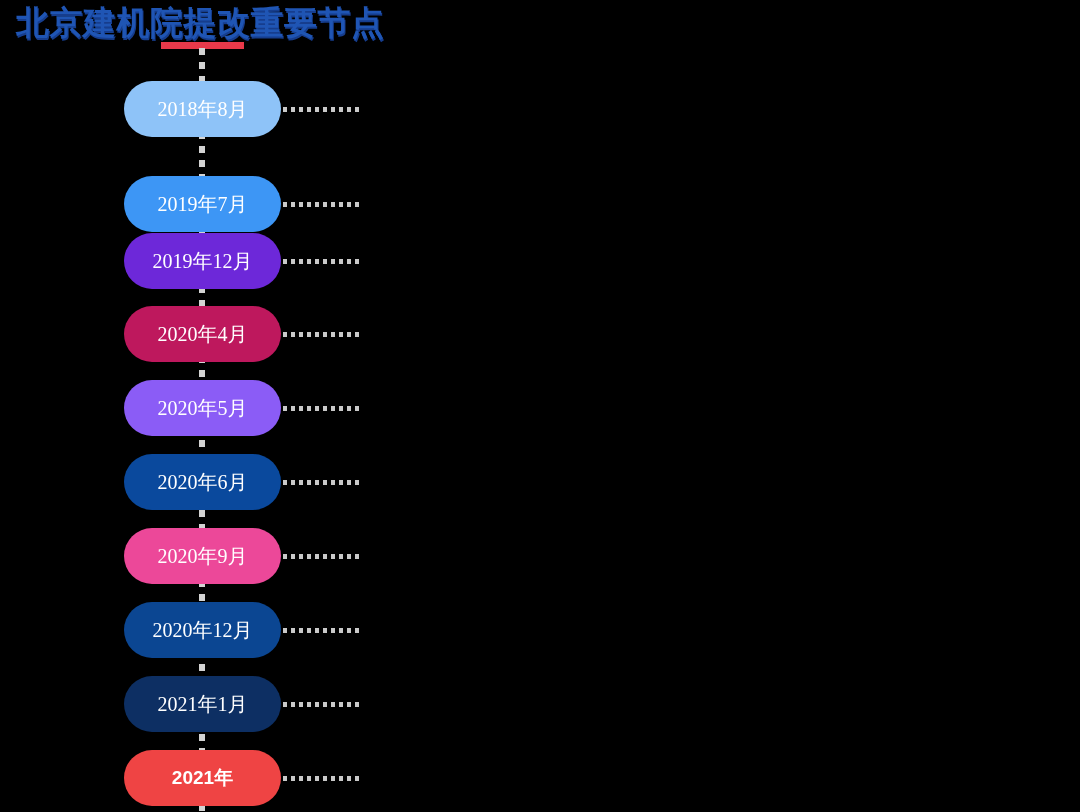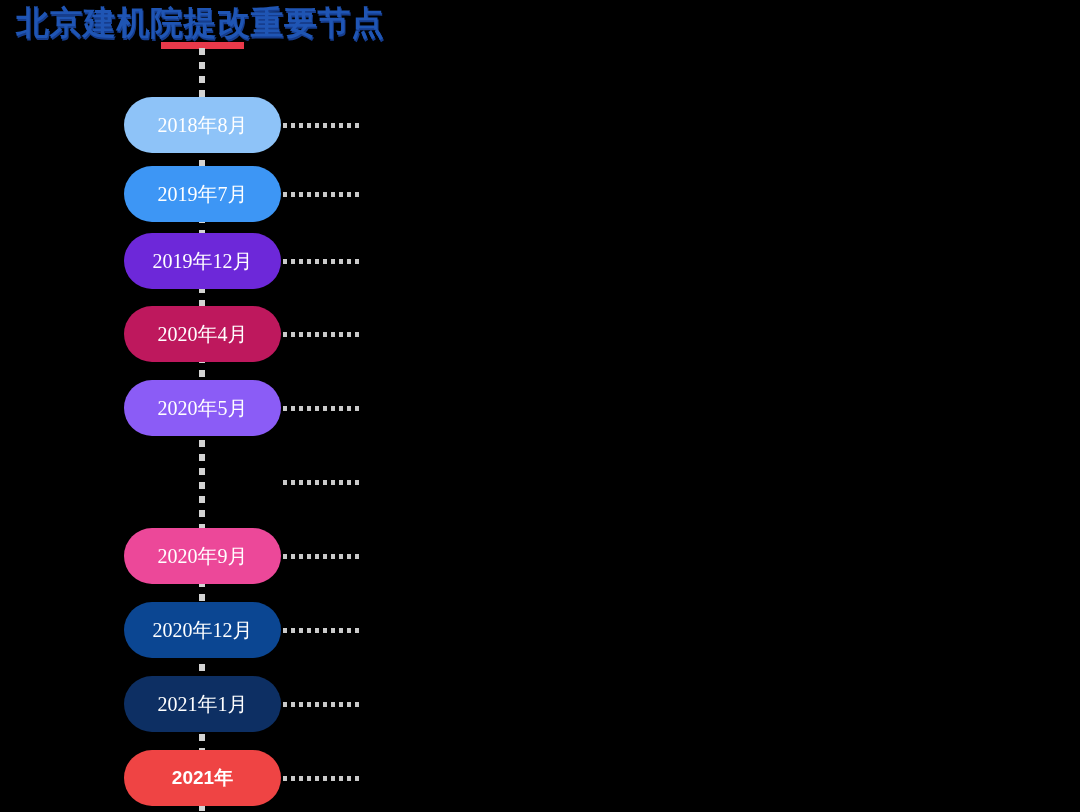--- a/index.html
+++ b/index.html
@@ -135,27 +135,27 @@
   <div id="title-block">
     <div class="title-text title-ghost">北京建机院提改重要节点</div>
     <div class="title-text title-main">北京建机院提改重要节点</div>
   </div>
 
   <div id="title-underline"></div>
 
   <div id="timeline-spine"></div>
 
   <div id="rows">
-      <div class="timeline-row" style="top: 97px;">
+      <div class="timeline-row" style="top: 81px;">
         <div class="pill" style="background: rgb(142, 195, 248);">
           <span class="pill-label">2018年8月</span>
         </div>
         <div class="connector"></div>
       </div>
-      <div class="timeline-row" style="top: 166px;">
+      <div class="timeline-row" style="top: 176px;">
         <div class="pill" style="background: rgb(61, 150, 245);">
           <span class="pill-label">2019年7月</span>
         </div>
         <div class="connector"></div>
       </div>
       <div class="timeline-row" style="top: 233px;">
         <div class="pill" style="background: #6d28d9;">
           <span class="pill-label">2019年12月</span>
         </div>
         <div class="connector"></div>
@@ -166,20 +166,23 @@
         </div>
         <div class="connector"></div>
       </div>
       <div class="timeline-row" style="top: 380px;">
         <div class="pill" style="background: #8b5cf6;">
           <span class="pill-label">2020年5月</span>
         </div>
         <div class="connector"></div>
       </div>
       <div class="timeline-row" style="top: 454px;">
+        <div class="pill" style="background: rgb(10, 73, 157);">
+          <span class="pill-label">2020年6月</span>
+        </div>
         <div class="connector"></div>
       </div>
       <div class="timeline-row" style="top: 528px;">
         <div class="pill" style="background: #ec4899;">
           <span class="pill-label">2020年9月</span>
         </div>
         <div class="connector"></div>
       </div>
       <div class="timeline-row" style="top: 602px;">
         <div class="pill" style="background: rgb(11, 70, 146);">

